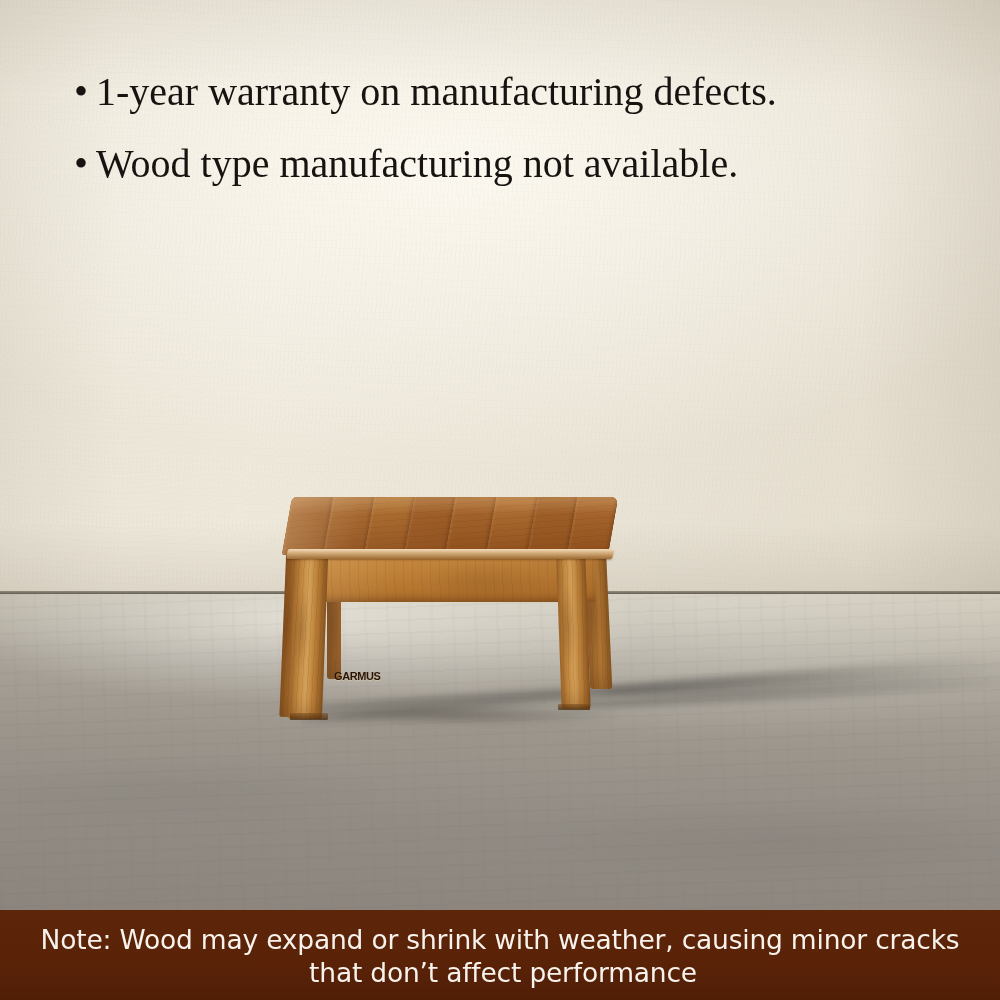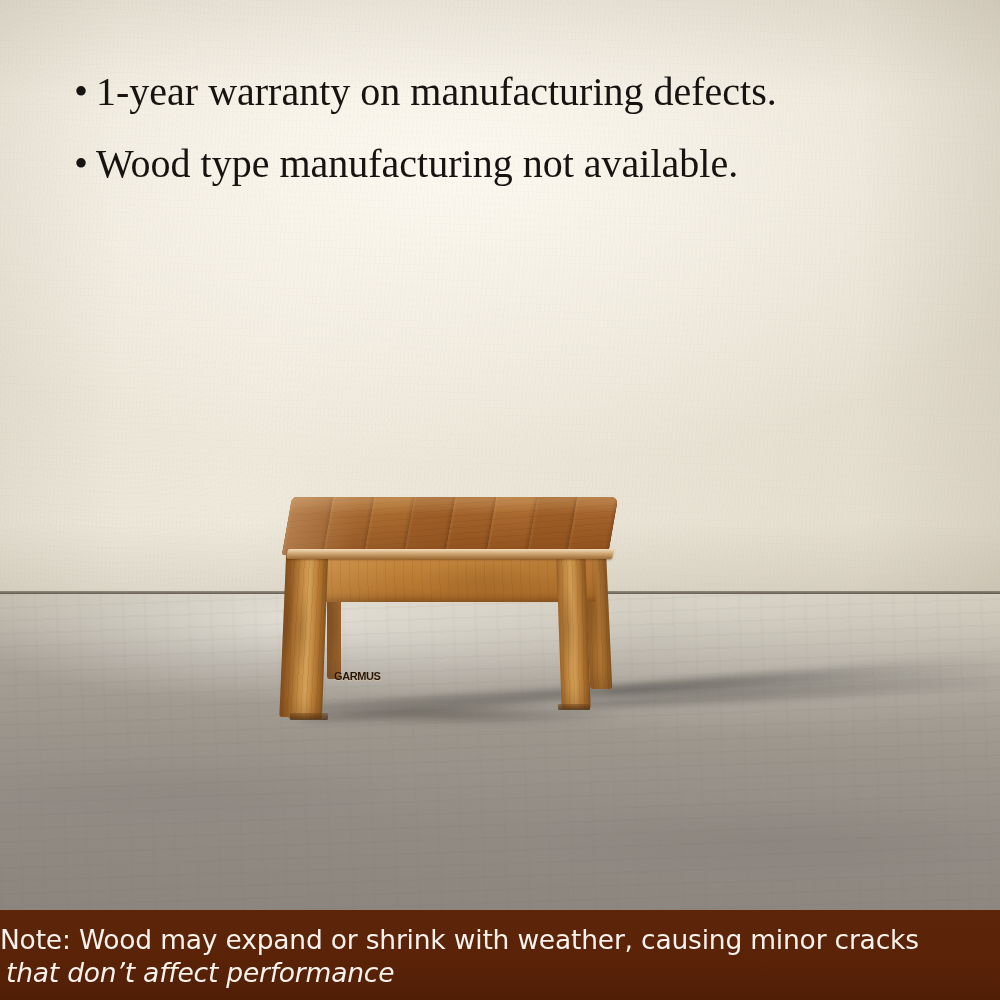--- a/index.html
+++ b/index.html
@@ -237,29 +237,29 @@
     left: 0; top: 910px;
     width: 1000px;
     height: 90px;
     background: linear-gradient(180deg, #5d2509 0%, #5a2308 55%, #501e06 100%);
     overflow: hidden;
   }
   .note-text {
     position: absolute;
     left: 0; top: 13px;
     width: 1000px;
-    text-align: left;
+    text-align: center;
     font-family: "DejaVu Sans", "Liberation Sans", sans-serif;
     font-size: 26.5px;
     line-height: 33px;
     letter-spacing: -0.2px;
     color: #f7f2ec;
     font-weight: 400;
   }
-  .note-l2 { padding-left: 6px; font-style: italic; }
+  .note-l2 { padding-left: 6px; }
 </style>
 </head>
 <body>
 
 <div id="scene">
 
   <div class="wall">
     <div class="wall-grain"></div>
     <div class="wall-vign"></div>
   </div>

